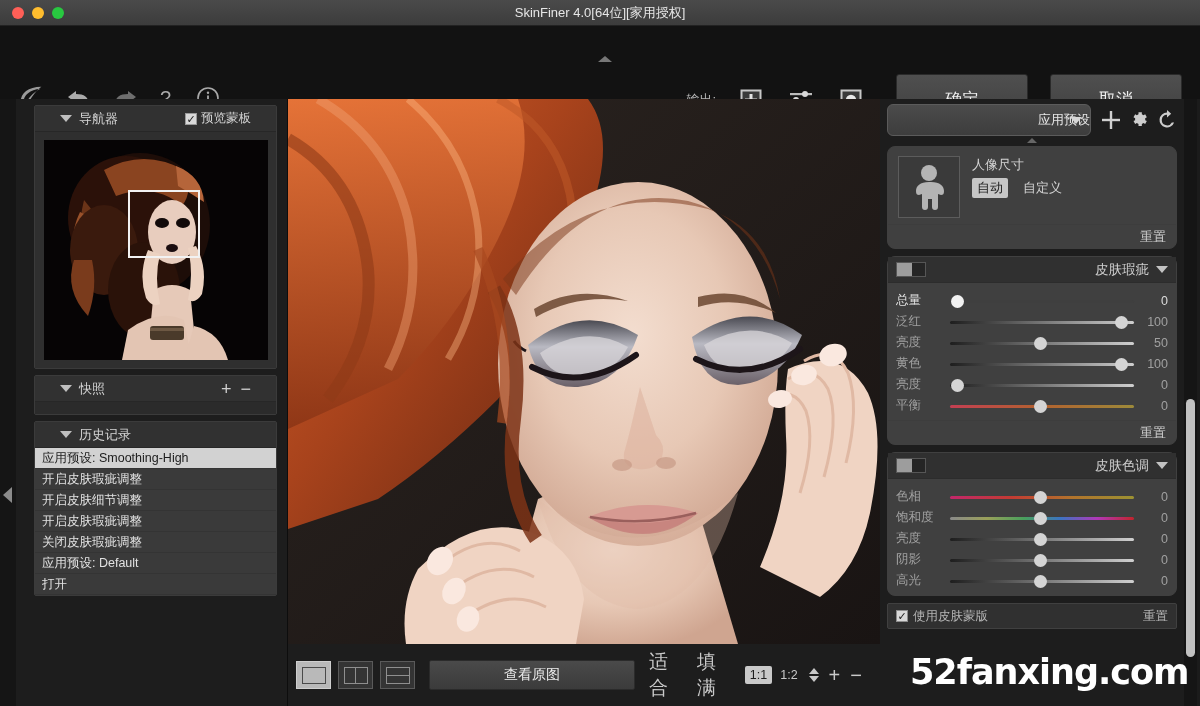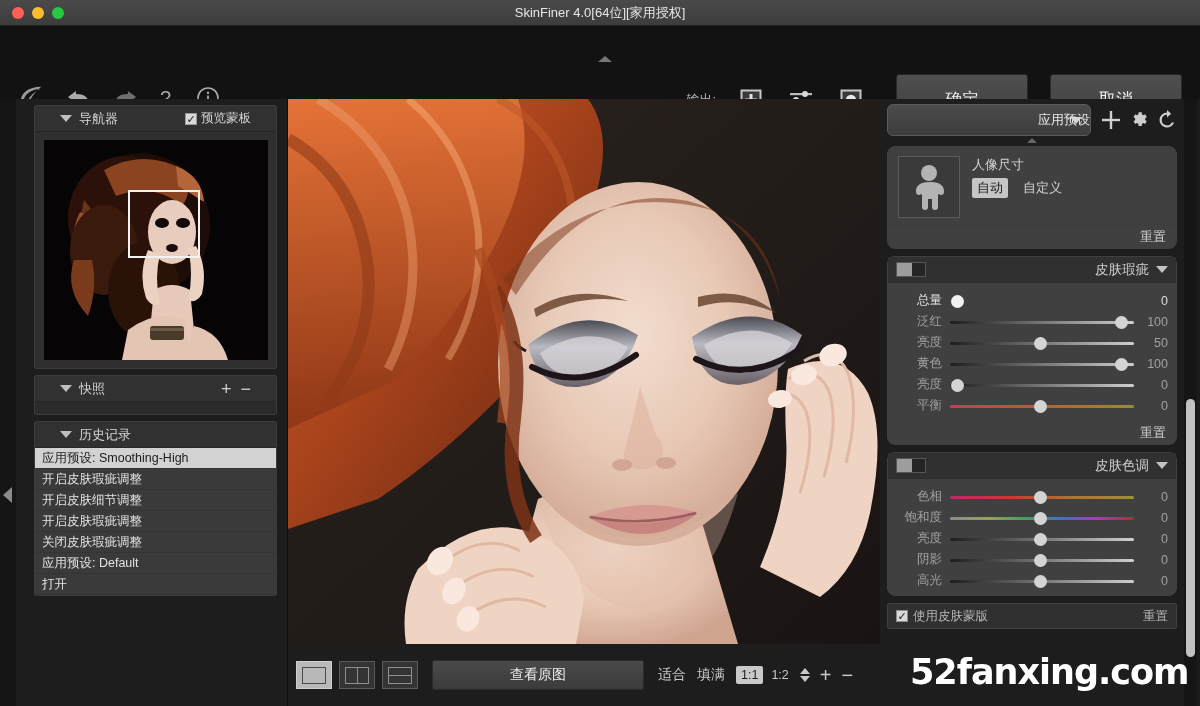--- a/index.html
+++ b/index.html
@@ -134,21 +134,21 @@
   .vm-split2 span:last-child { border-right: none; }
   .vm-split2h { width: 24px; height: 17px; border: 1.5px solid #8f8f8f; display: flex; flex-direction: column; }
   .vm-split2h span { flex: 1; border-bottom: 1.5px solid #8f8f8f; }
   .vm-split2h span:last-child { border-bottom: none; }
   .orig-btn {
     width: 212px; height: 30px; margin-left: 7px; margin-right: 14px;
     background: linear-gradient(#4a4a4a, #3b3b3b); border: 1px solid #2b2b2b;
     border-radius: 2px; color: #ededed; font-size: 14px;
     display: flex; align-items: center; justify-content: center; font-family: Liberation Mono, monospace;
   }
-  .zoomitem { font-size: 14px; color: #c9c9c9; margin-right: 11px; }
+  .zoomitem { font-size: 19px; color: #c9c9c9; margin-right: 11px; }
   .zoomitem.sel { background: #c9c9c9; color: #1e1e1e; padding: 2px 5px; border-radius: 2px; margin-right: 8px; }
   .zoomitem.small { font-size: 12.5px; }
   .stepper { display: flex; flex-direction: column; gap: 2px; margin-right: 10px; }
   .st-up { width: 0; height: 0; border-left: 5px solid transparent; border-right: 5px solid transparent; border-bottom: 6px solid #c9c9c9; }
   .st-dn { width: 0; height: 0; border-left: 5px solid transparent; border-right: 5px solid transparent; border-top: 6px solid #c9c9c9; }
   .zplus, .zminus { font-size: 20px; color: #c9c9c9; margin-right: 10px; line-height: 1; }
 
   
   .rightpanel {
     position: absolute; left: 880px; top: 99px; width: 304px; height: 607px;
@@ -197,21 +197,21 @@
     display: flex; align-items: center;
   }
   .toggle .knob { width: 15px; height: 13px; background: #9d9d9d; }
   .rsect-title { margin-left: auto; font-size: 13.5px; color: #cfcfcf; display: flex; align-items: center; gap: 7px; }
   .rsect-title .tri-dn2 {
     width: 0; height: 0; border-left: 6px solid transparent;
     border-right: 6px solid transparent; border-top: 7px solid #c3c3c3;
   }
   .sliders { padding: 7px 8px 4px 8px; }
   .srow { display: flex; align-items: center; height: 21px; }
-  .slabel { width: 46px; text-align: right; font-size: 12.5px; color: #a0a0a0; margin-right: 8px; }
+  .slabel { width: 46px; text-align: left; font-size: 12.5px; color: #a0a0a0; margin-right: 8px; }
   .srow.strong .slabel { color: #e4e4e4; }
   .strack {
     position: relative; flex: 1; height: 16px;
   }
   .sbar {
     position: absolute; left: 0; right: 0; top: 7px; height: 3px; border-radius: 2px;
     background: linear-gradient(to right, #1e1e1e, #cfcfcf);
   }
   .sbar.flat { background: #3f3f3f; }
   .sknob {

